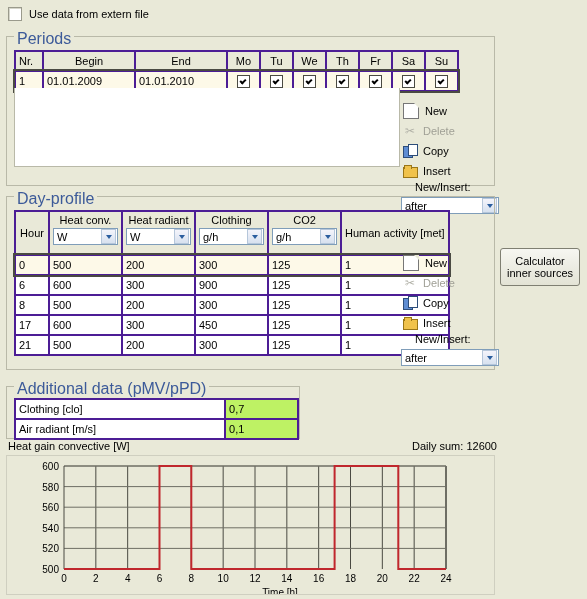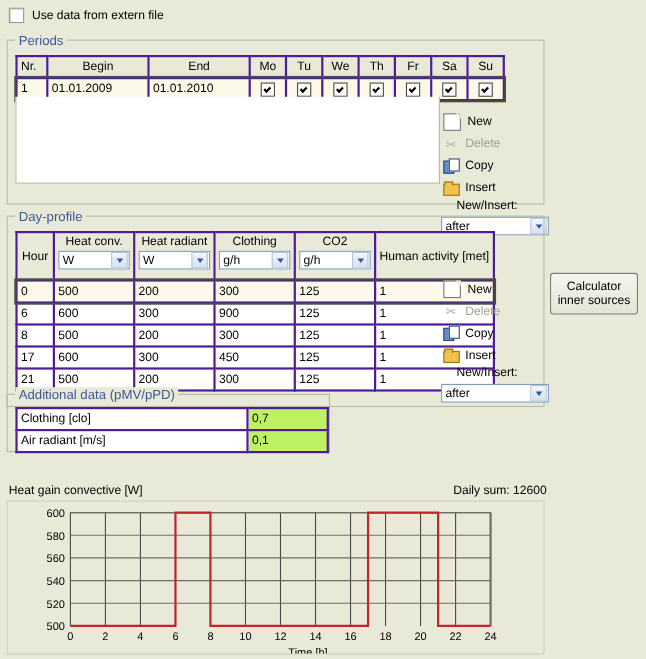--- a/index.html
+++ b/index.html
@@ -21,26 +21,26 @@
     box-shadow: inset 1px 1px 0 #d6d6cb;
     display: inline-block; position: relative;
   }
   .extern-label { font-size: 11px; }
 
   
   .group { position: absolute; border: 1px solid #b9b9a8; }
   .group > .legend {
     position: absolute; top: -7px; left: 7px;
     background: #e9e9d8; padding: 0 3px;
-    color: #3c5a99; font-size: 12px;
+    color: #3c5a99; font-size: 16px;
   }
 
   #periods-group { left: 6px; top: 36px; width: 487px; height: 148px; }
   #dayprofile-group { left: 6px; top: 196px; width: 487px; height: 172px; }
-  #additional-group { left: 6px; top: 358px; width: 292px; height: 51px; }
+  #additional-group { left: 6px; top: 386px; width: 292px; height: 51px; }
 
   
   table.grid { border-collapse: collapse; table-layout: fixed; background: #fff; }
   table.grid th, table.grid td {
     border: 2px solid #4c1d95;
     font-size: 11px; font-weight: normal;
     padding: 0 3px; height: 18px;
     text-align: left; vertical-align: middle;
     white-space: nowrap; overflow: hidden;
   }

